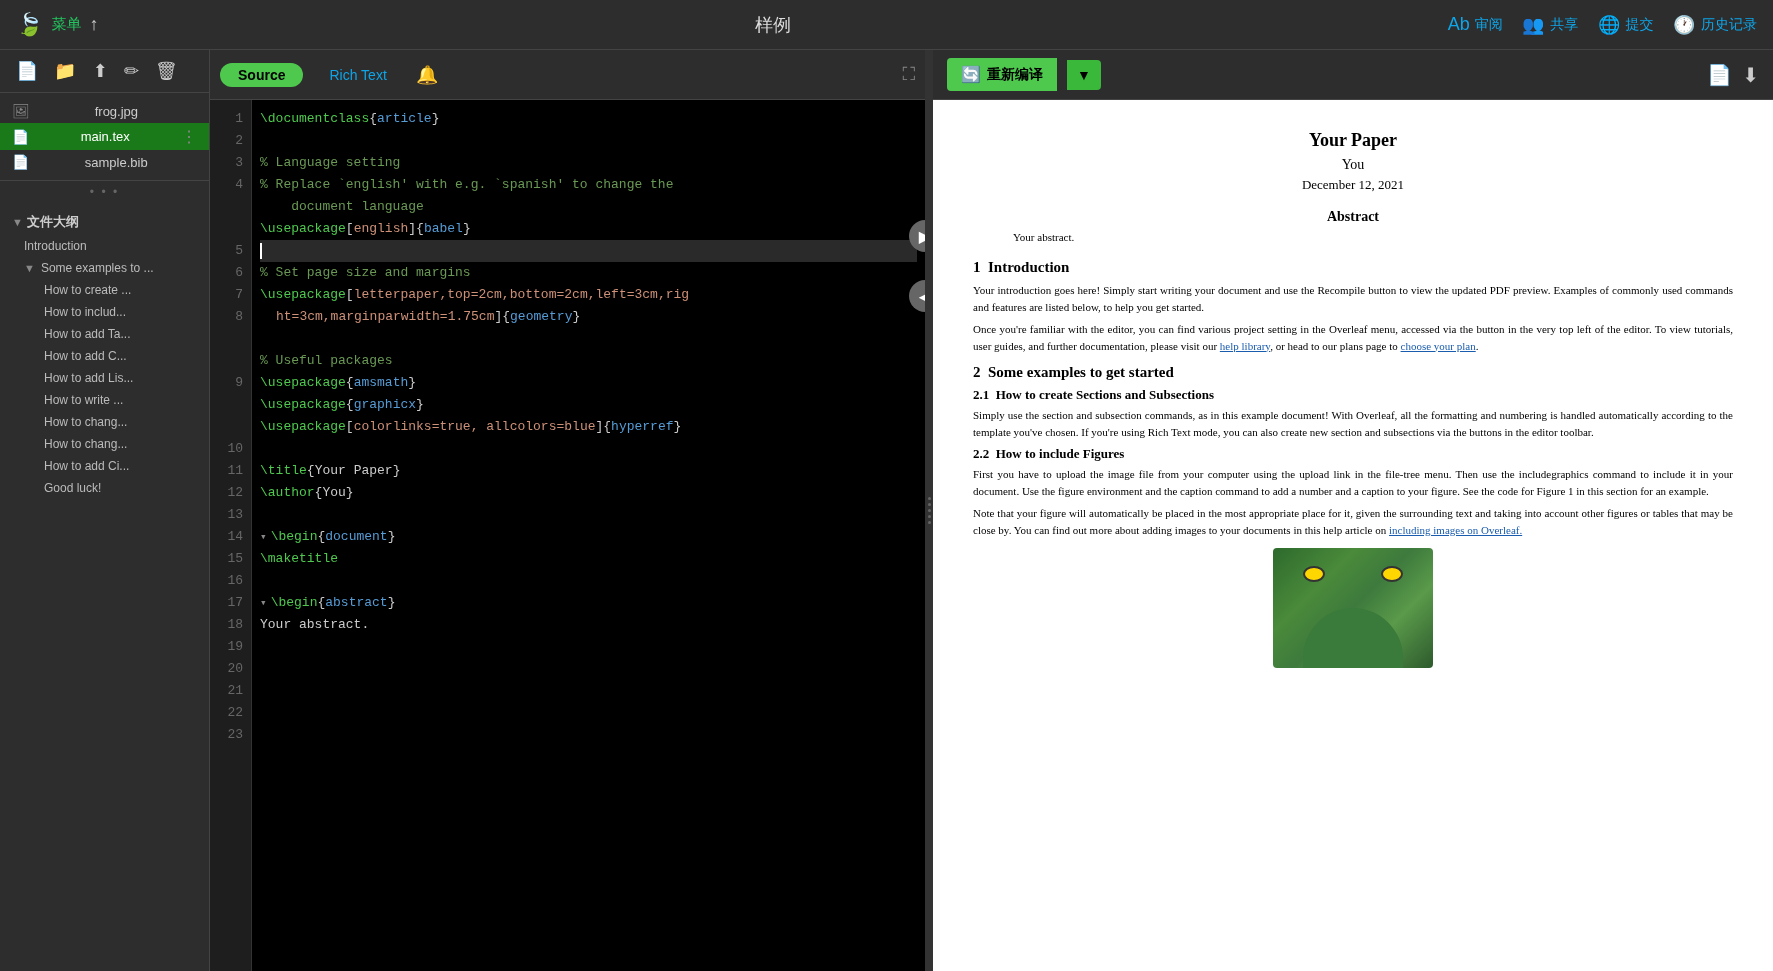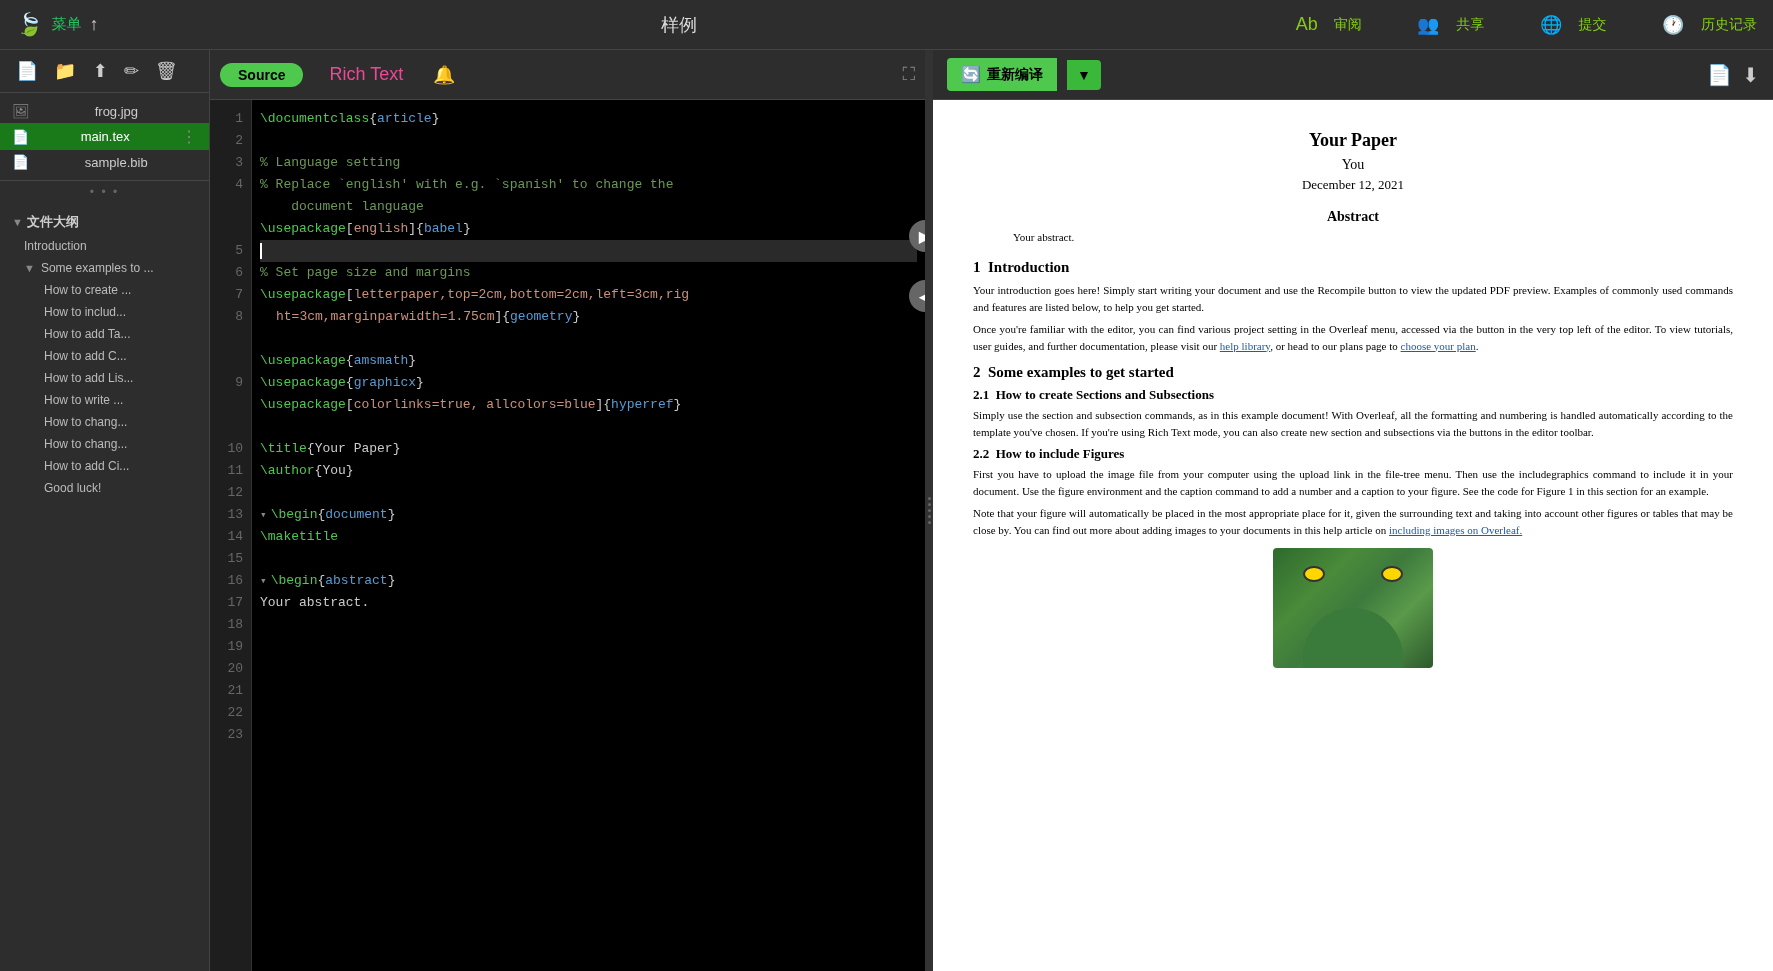--- a/index.html
+++ b/index.html
@@ -15,21 +15,21 @@
       gap: 12px;
       border-bottom: 1px solid #444;
       flex-shrink: 0;
     }
     .topbar-left { display: flex; align-items: center; gap: 8px; }
     .topbar-logo { color: #e05c3a; font-size: 22px; }
     .topbar-menu { color: #22c55e; font-size: 15px; cursor: pointer; }
     .topbar-arrow { color: #ccc; font-size: 18px; cursor: pointer; }
     .topbar-center { flex: 1; text-align: center; color: #ddd; font-size: 18px; }
     .topbar-right { display: flex; align-items: center; gap: 20px; }
-    .topbar-action { display: flex; align-items: center; gap: 16px; color: #84cc16; font-size: 14px; cursor: pointer; margin-left: 36px; }
+    .topbar-action { display: flex; align-items: center; gap: 5px; color: #0ea5e9; font-size: 14px; cursor: pointer; }
     .topbar-action .icon { font-size: 18px; }
 
     
     .main-area {
       display: flex;
       flex: 1;
       overflow: hidden;
     }
 
     
@@ -124,23 +124,23 @@
     .tab-source {
       background: #4ec94e;
       color: #000;
       border-radius: 20px;
       padding: 4px 18px;
       font-size: 14px;
       font-weight: bold;
       cursor: pointer;
     }
     .tab-richtext {
-      color: #ec4899;
+      color: #0ea5e9;
       padding: 4px 18px;
-      font-size: 18px;
+      font-size: 14px;
       cursor: pointer;
     }
     .editor-tab-bell { color: #888; font-size: 18px; margin-left: 4px; cursor: pointer; }
     .editor-tab-spacer { flex: 1; }
     .editor-fullscreen-btn { color: #888; font-size: 18px; cursor: pointer; }
 
     .editor-content {
       flex: 1;
       display: flex;
       overflow: hidden;
@@ -470,20 +470,21 @@
 
         <div class="code-line cursor-line"><span style="display:inline-block;width:2px;height:16px;background:#fff;vertical-align:middle;"></span></div>
 
         <div class="code-line"><span class="c-comment">% Set page size and margins</span></div>
 
 
         <div class="code-line" style="height:44px;white-space:normal;display:block;line-height:22px;"><span class="c-command">\usepackage</span><span class="c-brace">[</span><span class="c-option">letterpaper,top=2cm,bottom=2cm,left=3cm,rig</span><br><span style="padding-left:16px;"><span class="c-option">ht=3cm,marginparwidth=1.75cm</span><span class="c-brace">]</span><span class="c-brace">{</span><span class="c-keyword">geometry</span><span class="c-brace">}</span></span></div>
 
         <div class="code-line">&nbsp;</div>
 
+        <div class="code-line"><span class="c-comment">% Useful packages</span></div>
 
         <div class="code-line"><span class="c-command">\usepackage</span><span class="c-brace">{</span><span class="c-keyword">amsmath</span><span class="c-brace">}</span></div>
 
         <div class="code-line"><span class="c-command">\usepackage</span><span class="c-brace">{</span><span class="c-keyword">graphicx</span><span class="c-brace">}</span></div>
 
         <div class="code-line"><span class="c-command">\usepackage</span><span class="c-brace">[</span><span class="c-option">colorlinks=true, allcolors=blue</span><span class="c-brace">]</span><span class="c-brace">{</span><span class="c-keyword">hyperref</span><span class="c-brace">}</span></div>
 
         <div class="code-line">&nbsp;</div>
 
         <div class="code-line"><span class="c-command">\title</span><span class="c-brace">{</span><span class="c-normal">Your Paper</span><span class="c-brace">}</span></div>

